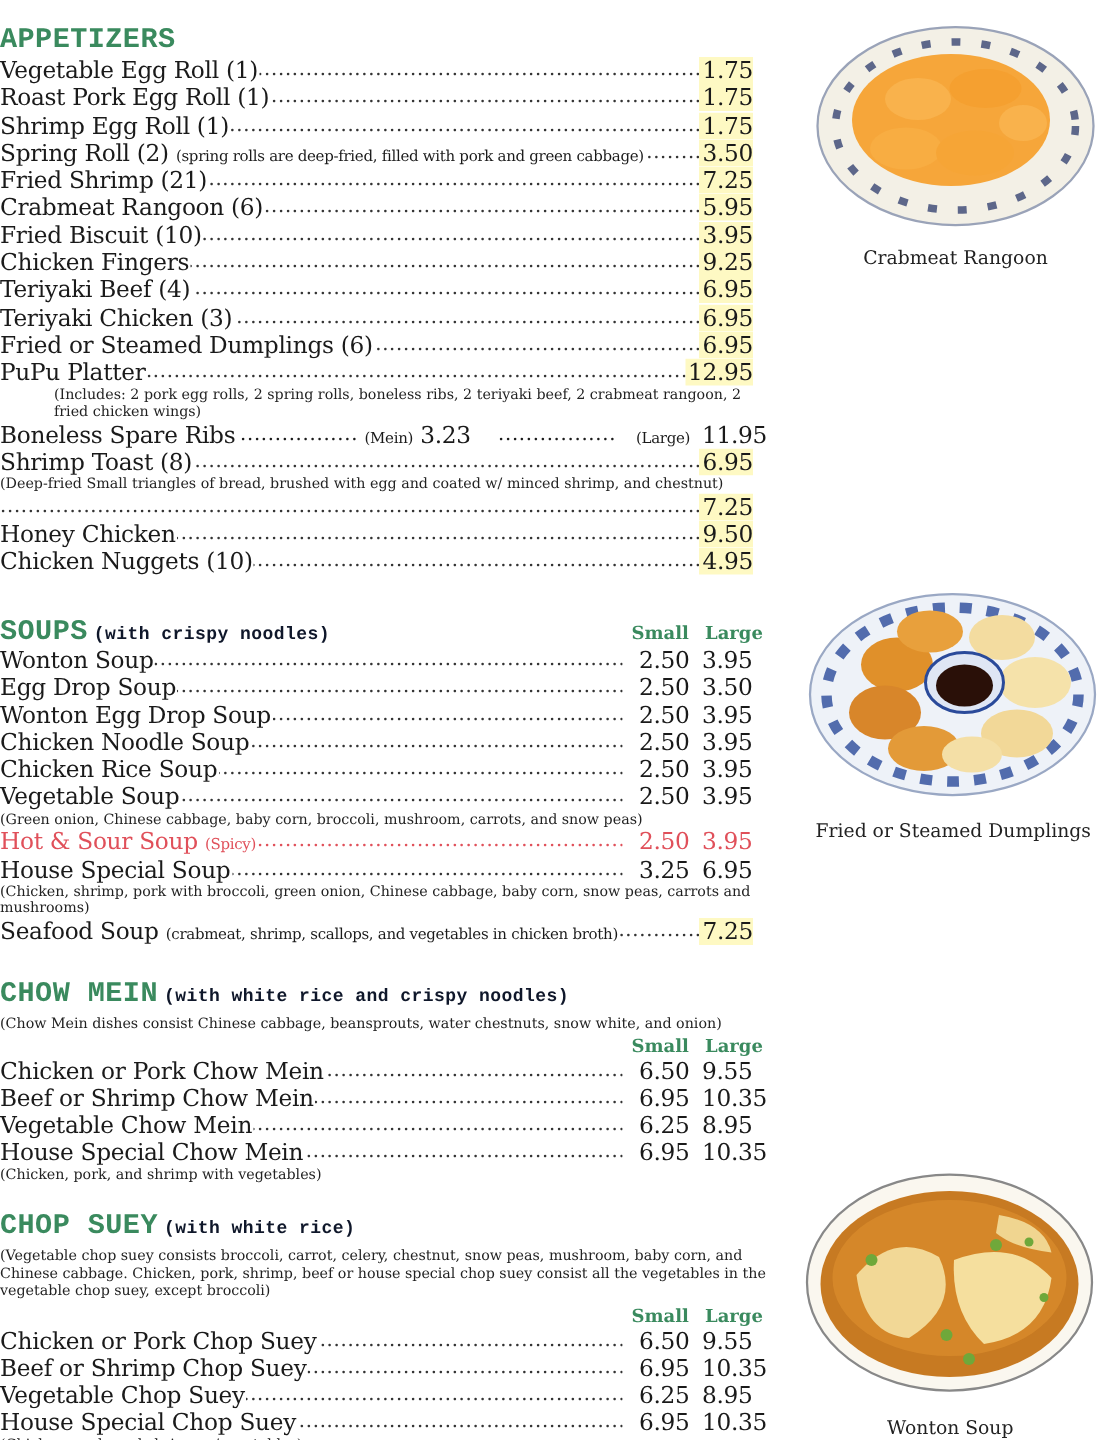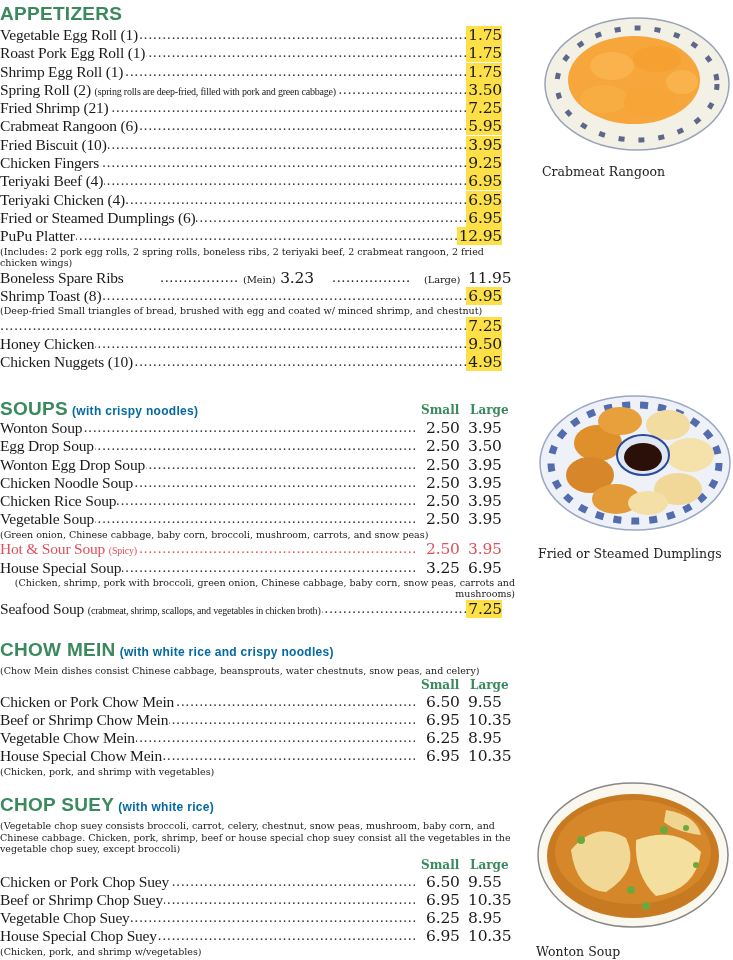--- a/index.html
+++ b/index.html
@@ -2,41 +2,41 @@
 <html><head>
   <meta charset="utf-8">
   <style>
     * { box-sizing: border-box; margin: 0; padding: 0; }
     html, body { width: 733px; height: 960px; background: #ffffff; overflow: hidden; }
     body { position: relative; font-family: "DejaVu Serif", "Liberation Serif", serif; color: #1a1a1a; }
 
     .menu-col { position: absolute; left: 0; top: 0; width: 520px; }
     .section { position: absolute; left: 0; width: 520px; }
 
-    .sec-title { font-family: Liberation Sans, sans-serif; font-weight: bold; color: #3a8a5e; font-size: 19px; letter-spacing: 0.3px; line-height: 20px; white-space: nowrap; }
-    .sec-sub { font-size: 12px; font-weight: bold; color: #0369a1; margin-left: 4px; }
+    .sec-title { font-family: Liberation Mono, monospace; font-weight: bold; color: #3a8a5e; font-size: 19px; letter-spacing: 0.3px; line-height: 20px; white-space: nowrap; margin-top: 12px; }
+    .sec-sub { font-size: 12px; font-weight: bold; color: #0f172a; margin-left: 4px; }
 
     .row { position: relative; height: 18.3px; font-size: 15.5px; line-height: 18px; white-space: nowrap; overflow: hidden; font-family: "DejaVu Serif", serif; font-weight: normal; letter-spacing: -0.2px; }
-    .row .name { position: absolute; left: 0; top: 0; background: #fff; padding-right: 1px; z-index: 2; font-family: Liberation Serif, serif; }
+    .row .name { position: absolute; left: 0; top: 0; background: #fff; padding-right: 1px; z-index: 2; }
     .row .dots { position: absolute; left: 0; right: 40px; top: 0; color: #333; z-index: 1; overflow: hidden; letter-spacing: 0.5px; font-size: 13px; }
-    .row .price { position: absolute; right: 18px; top: 0; background: #fde047; padding-left: 2px; z-index: 2; }
+    .row .price { position: absolute; right: 18px; top: 0; background: #fef9c3; padding-left: 2px; z-index: 2; }
     .row .note-inline { font-size: 10px; }
     .row.two .dots { right: 105px; }
     .row.two .p1 { position: absolute; left: 424px; top: 0; background:#fff; z-index:2; padding-left:2px; }
     .row.two .p2 { position: absolute; left: 468px; top: 0; background:#fff; z-index:2; }
     .row.red { color: #e0505a; }
     .row.red .dots { color: #e0505a; }
 
     .note { font-size: 9.5px; line-height: 11.5px; color: #222; font-family: "DejaVu Serif", serif; padding-left: 0; }
 
     .size-head { position: relative; height: 16px; font-size: 12px; font-weight: bold; color: #3a8a5e; }
     .size-head span { position: absolute; top: 1px; }
 
     .photo { position: absolute; }
-    .caption { position: absolute; font-size: 12.5px; color: #222; text-align: left; white-space: nowrap; font-family: "DejaVu Serif", serif; }
+    .caption { position: absolute; font-size: 12.5px; color: #222; text-align: center; white-space: nowrap; font-family: "DejaVu Serif", serif; }
   </style>
 </head>
 <body>
 
 <div class="menu-col">
 
   <div class="section" style="top:4px;">
     <div class="sec-title">APPETIZERS</div>
     <div style="height:2px"></div>
     <div class="row">
@@ -79,34 +79,34 @@
         <span class="name">Chicken Fingers</span>
         <span class="price">9.25</span>
       </div>
     <div class="row">
         <span class="dots">........................................................................................................</span>
         <span class="name">Teriyaki Beef (4)</span>
         <span class="price">6.95</span>
       </div>
     <div class="row">
         <span class="dots">........................................................................................................</span>
-        <span class="name">Teriyaki Chicken (4)</span>
+        <span class="name">Teriyaki Chicken (3)</span>
         <span class="price">6.95</span>
       </div>
     <div class="row">
         <span class="dots">........................................................................................................</span>
         <span class="name">Fried or Steamed Dumplings (6)</span>
         <span class="price">6.95</span>
       </div>
     <div class="row">
         <span class="dots">........................................................................................................</span>
         <span class="name">PuPu Platter</span>
         <span class="price">12.95</span>
       </div>
-    <div class="note" style="width:510px;">(Includes: 2 pork egg rolls, 2 spring rolls, boneless ribs, 2 teriyaki beef, 2 crabmeat rangoon, 2 fried chicken wings)</div>
+    <div class="note" style="width:510px;padding-left:36px;">(Includes: 2 pork egg rolls, 2 spring rolls, boneless ribs, 2 teriyaki beef, 2 crabmeat rangoon, 2 fried chicken wings)</div>
     <div class="row">
       <span class="name" style="z-index:2">Boneless Spare Ribs</span>
       <span style="position:absolute;left:160px;top:0;font-size:13px;letter-spacing:0.5px;">.................</span>
       <span style="position:absolute;left:243px;top:0;"><span class="note-inline">(Mein)</span> <span>3.23</span></span>
       <span style="position:absolute;left:332px;top:0;font-size:13px;letter-spacing:0.5px;">.................</span>
       <span style="position:absolute;left:424px;top:0;"><span class="note-inline">(Large)</span></span>
       <span style="position:absolute;left:468px;top:0;">11.95</span>
     </div>
     <div class="row">
         <span class="dots">........................................................................................................</span>
@@ -178,31 +178,31 @@
         <span class="name"><span>Hot &amp; Sour Soup</span> <span class="note-inline">(Spicy)</span></span>
         <span class="p1">2.50</span>
         <span class="p2">3.95</span>
       </div>
     <div class="row two">
         <span class="dots">........................................................................................................</span>
         <span class="name">House Special Soup</span>
         <span class="p1">3.25</span>
         <span class="p2">6.95</span>
       </div>
-    <div class="note" style="width:515px;text-align:right;">(Chicken, shrimp, pork with broccoli, green onion, Chinese cabbage, baby corn, snow peas, carrots and mushrooms)</div>
+    <div class="note" style="width:515px;">(Chicken, shrimp, pork with broccoli, green onion, Chinese cabbage, baby corn, snow peas, carrots and mushrooms)</div>
     <div class="row">
         <span class="dots">........................................................................................................</span>
         <span class="name"><span>Seafood Soup</span> <span class="note-inline">(crabmeat, shrimp, scallops, and vegetables in chicken broth)</span></span>
         <span class="price">7.25</span>
       </div>
   </div>
 
   <div class="section" style="top:640px;">
     <div class="sec-title"><span>CHOW MEIN</span><span class="sec-sub">(with white rice and crispy noodles)</span></div>
-    <div class="note" style="margin-top:3px;">(Chow Mein dishes consist Chinese cabbage, beansprouts, water chestnuts, snow peas, and celery)</div>
+    <div class="note" style="margin-top:3px;">(Chow Mein dishes consist Chinese cabbage, beansprouts, water chestnuts, snow white, and onion)</div>
     <div class="size-head">
       <span style="left:421px;">Small</span>
       <span style="left:470px;">Large</span>
     </div>
     <div class="row two">
         <span class="dots">........................................................................................................</span>
         <span class="name">Chicken or Pork Chow Mein</span>
         <span class="p1">6.50</span>
         <span class="p2">9.55</span>
       </div>

